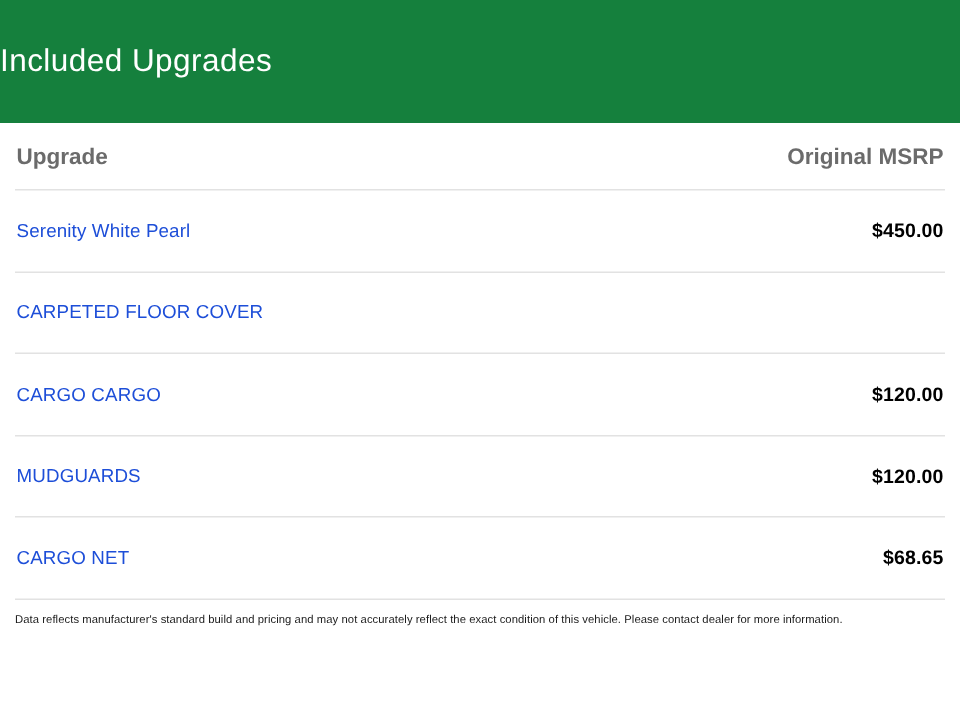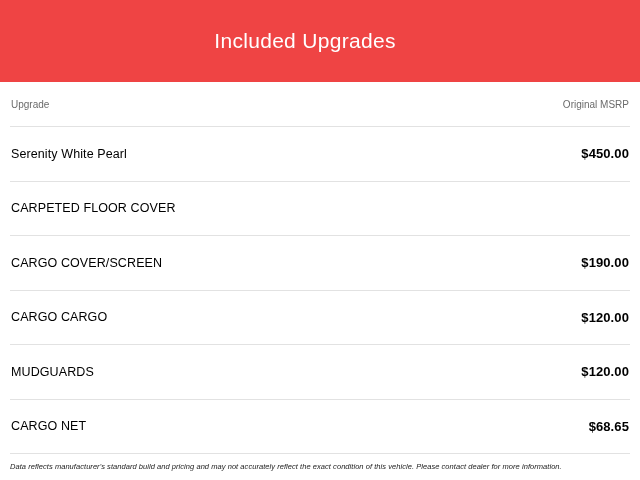--- a/index.html
+++ b/index.html
@@ -19,24 +19,24 @@
     height: 480px;
     background: #ffffff;
     box-sizing: border-box;
   }
   .header {
     position: absolute;
     top: 0;
     left: 0;
     right: 0;
     height: 82px;
-    background: #ef4444;
+    background: #15803d;
     display: flex;
     align-items: center;
-    justify-content: center;
+    justify-content: flex-start;
   }
   .header-title {
     color: #ffffff;
     font-size: 21px;
     font-weight: 400;
     letter-spacing: 0.3px;
     padding-right: 30px;
     white-space: nowrap;
   }
   .content {
@@ -50,23 +50,23 @@
   }
   .col-head {
     display: flex;
     align-items: center;
     justify-content: space-between;
     height: 44px;
     padding: 0 1px;
     box-sizing: border-box;
   }
   .col-head span {
-    font-size: 10px;
+    font-size: 15px;
     color: #6b6b6b;
-    font-weight: 400;
+    font-weight: 700;
   }
   .col-head .right {
     text-align: right;
     padding-left: 40px;
   }
   .rows {
     display: block;
   }
   .row {
     display: flex;
@@ -75,37 +75,36 @@
     height: 54.5px;
     border-top: 1px solid #e2e2e2;
     padding: 0 1px;
     box-sizing: border-box;
   }
   .row:first-child {
     border-top: 1px solid #e2e2e2;
   }
   .row-label {
     font-size: 12.5px;
-    color: #000000;
+    color: #1d4ed8;
     font-weight: 400;
     letter-spacing: 0.1px;
   }
   .row-price {
     font-size: 13px;
     color: #000000;
     font-weight: bold;
     letter-spacing: 0.1px;
     text-align: right;
     white-space: nowrap;
   }
   .disclaimer {
     border-top: 1px solid #e2e2e2;
     padding-top: 8px;
     font-size: 7.5px;
-    font-style: italic;
     color: #1a1a1a;
     line-height: 1.3;
     letter-spacing: 0.05px;
   }
 </style>
 </head>
 <body>
 
 <div class="page">
 
@@ -124,24 +123,20 @@
 
       <div class="row">
         <div class="row-label">Serenity White Pearl</div>
         <div class="row-price">$450.00</div>
       </div>
 
       <div class="row">
         <div class="row-label">CARPETED FLOOR COVER</div>
       </div>
 
-      <div class="row">
-        <div class="row-label">CARGO COVER/SCREEN</div>
-        <div class="row-price">$190.00</div>
-      </div>
 
       <div class="row">
         <div class="row-label">CARGO CARGO</div>
         <div class="row-price">$120.00</div>
       </div>
 
       <div class="row">
         <div class="row-label">MUDGUARDS</div>
         <div class="row-price">$120.00</div>
       </div>

